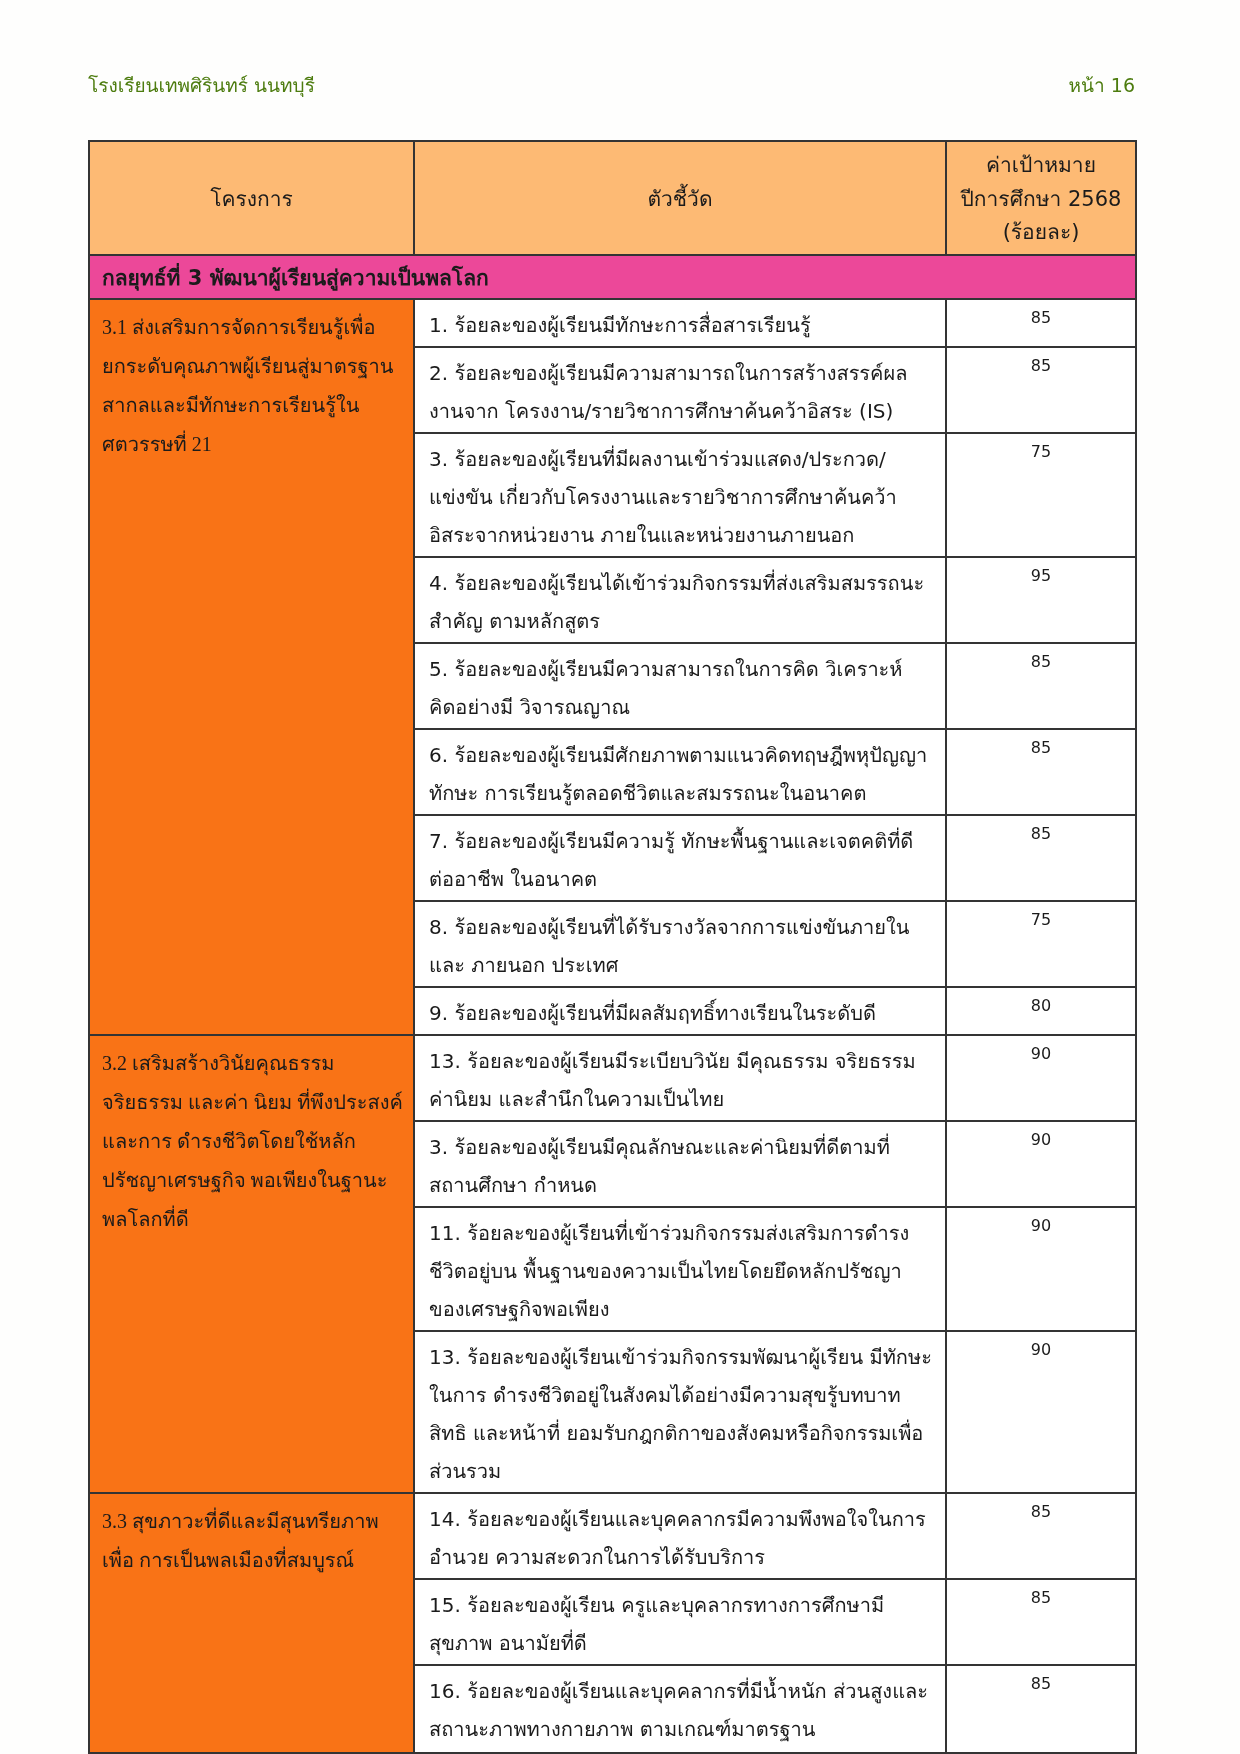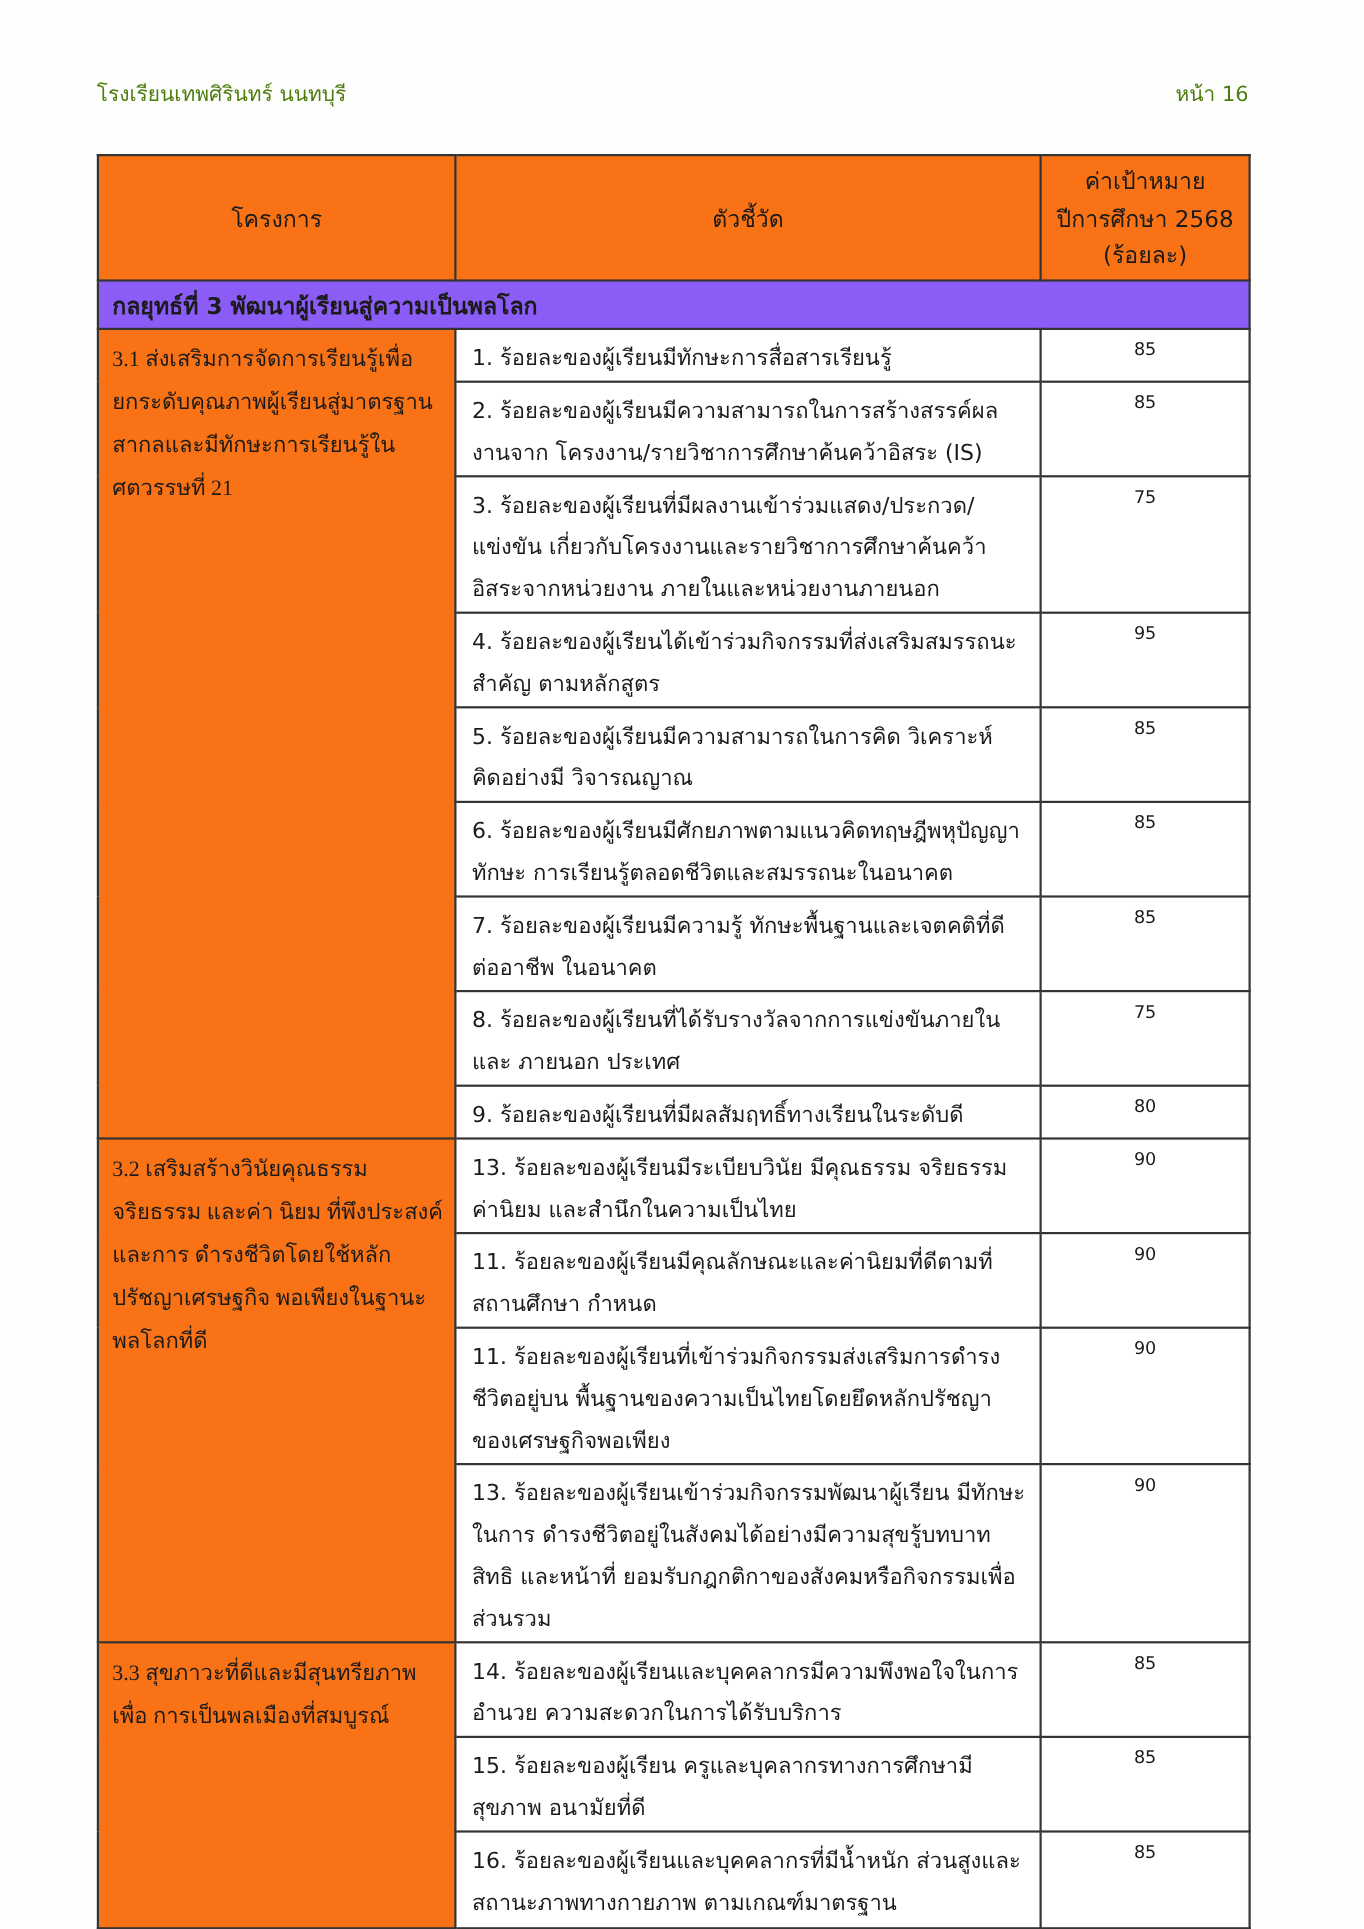--- a/index.html
+++ b/index.html
@@ -31,41 +31,41 @@
     border-collapse: collapse;
     table-layout: fixed;
   }
   table.plan-table col.c1 { width: 325px; }
   table.plan-table col.c2 { width: 532px; }
   table.plan-table col.c3 { width: 190px; }
 
   th, td { border: 2px solid #343434; }
 
   tr.header-row th {
-    background: #f97316;
+    background: #fdba74;
     font-weight: normal;
     font-size: 21px;
     vertical-align: middle;
     height: 92px;
     padding: 4px;
   }
   .target-header-lines {
     display: flex;
     flex-direction: column;
     justify-content: space-between;
     height: 104px;
     padding: 2px 0;
   }
   tr.strategy-row td {
     height: 44px;
     font-size: 21px;
     font-weight: 600;
     padding: 2px 6px 2px 12px;
     vertical-align: middle;
-    background: #8b5cf6;
+    background: #ec4899;
   }
   td.project-cell {
     vertical-align: top;
     font-size: 20px;
     line-height: 1.95;
     padding: 8px 10px 4px 12px;
     background: #f97316;
     font-family: Liberation Serif, serif;
   }
   td.indicator-cell {
@@ -156,21 +156,21 @@
     <td class="indicator-cell">9. ร้อยละของผู้เรียนที่มีผลสัมฤทธิ์ทางเรียนในระดับดี</td>
     <td class="target-cell">80</td>
   </tr>
 
   <tr class="h2">
     <td class="project-cell" rowspan="4">3.2 เสริมสร้างวินัยคุณธรรม จริยธรรม และค่า นิยม ที่พึงประสงค์และการ ดำรงชีวิตโดยใช้หลัก ปรัชญาเศรษฐกิจ พอเพียงในฐานะพลโลกที่ดี</td>
     <td class="indicator-cell">13. ร้อยละของผู้เรียนมีระเบียบวินัย มีคุณธรรม จริยธรรม ค่านิยม และสำนึกในความเป็นไทย</td>
     <td class="target-cell">90</td>
   </tr>
   <tr class="h2">
-    <td class="indicator-cell">11. ร้อยละของผู้เรียนมีคุณลักษณะและค่านิยมที่ดีตามที่สถานศึกษา กำหนด</td>
+    <td class="indicator-cell">3. ร้อยละของผู้เรียนมีคุณลักษณะและค่านิยมที่ดีตามที่สถานศึกษา กำหนด</td>
     <td class="target-cell">90</td>
   </tr>
   <tr class="h2">
     <td class="indicator-cell">11. ร้อยละของผู้เรียนที่เข้าร่วมกิจกรรมส่งเสริมการดำรงชีวิตอยู่บน พื้นฐานของความเป็นไทยโดยยึดหลักปรัชญาของเศรษฐกิจพอเพียง</td>
     <td class="target-cell">90</td>
   </tr>
   <tr class="h3">
     <td class="indicator-cell">13. ร้อยละของผู้เรียนเข้าร่วมกิจกรรมพัฒนาผู้เรียน มีทักษะในการ ดำรงชีวิตอยู่ในสังคมได้อย่างมีความสุขรู้บทบาท สิทธิ และหน้าที่ ยอมรับกฎกติกาของสังคมหรือกิจกรรมเพื่อส่วนรวม</td>
     <td class="target-cell">90</td>
   </tr>

